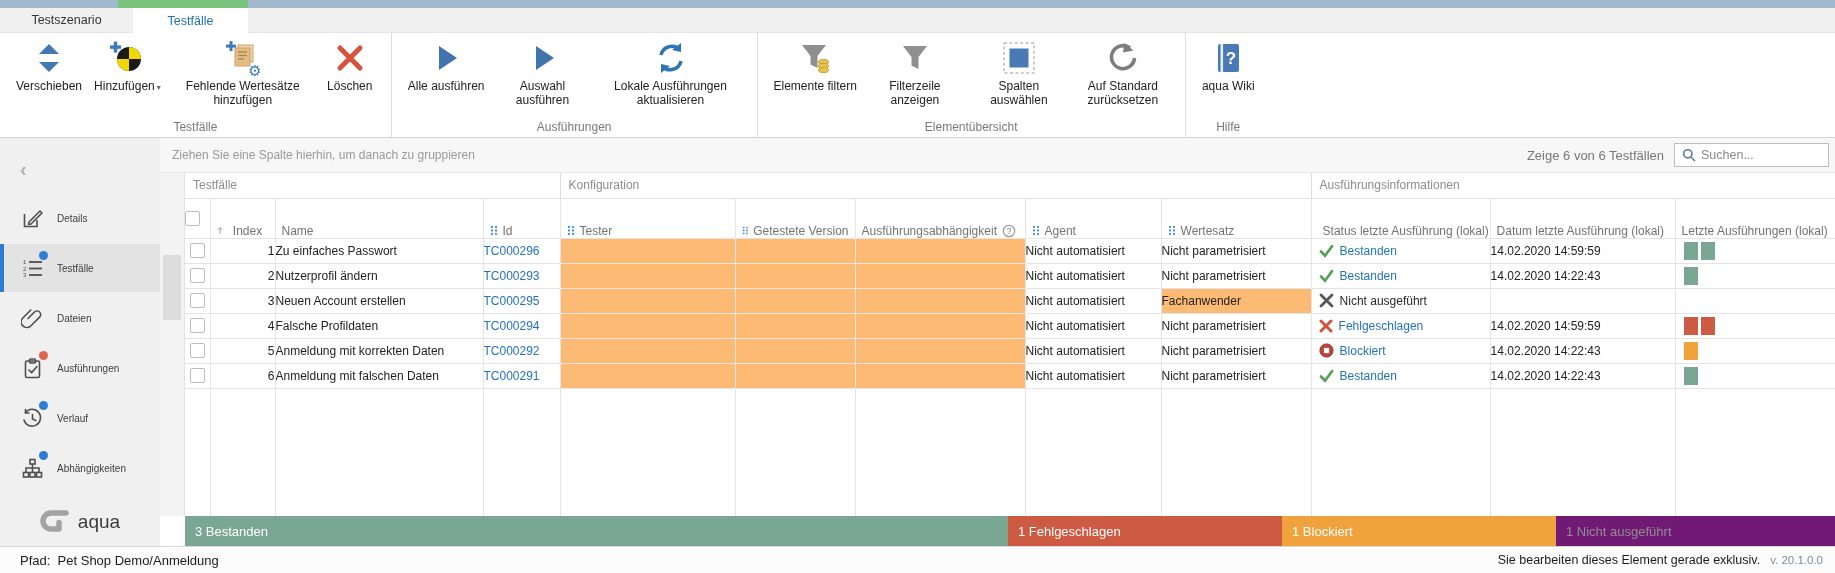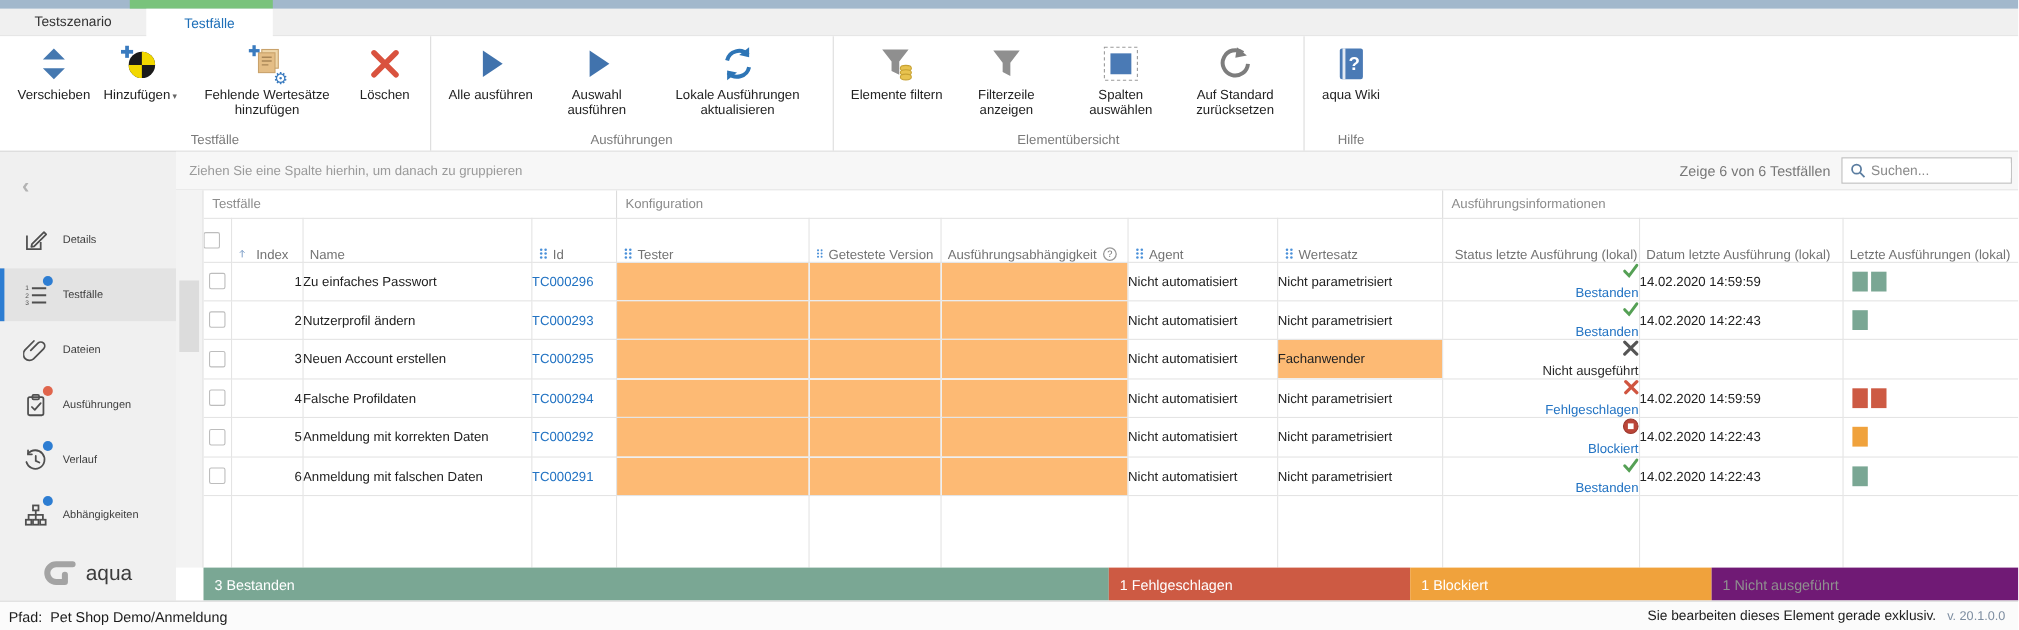--- a/index.html
+++ b/index.html
@@ -63,35 +63,35 @@
   table.grid td, table.grid th { border-right:1px solid #e4e4e4; border-bottom:1px solid #e4e4e4; font-size:12px; font-weight:normal; overflow:hidden; white-space:nowrap; padding:0; height:25px; vertical-align:middle; }
   tr.cgroup-row td { color:#8c8c8c; text-align:left; padding-left:8px; border-right:1px solid #dcdcdc; }
   tr.header-row th { color:#737373; text-align:left; background:#fff; }
   .hdr-inner { display:flex; align-items:center; padding:0 6px; gap:5px;margin-top:25px; }
   .hdr-inner .spacer { flex:1; }
   td.c-index { text-align:right; padding-right:9px; color:#222; }
   td.c-name, td.c-text { padding-left:8px; color:#222; }
   td.c-id { padding-left:8px; }
   a.tc-link { color:#2273c3; text-decoration:none; }
   td.yellow { background:#fdba74; }
-  .status-cell { display:flex; align-items:flex-end; gap:6px; padding-left:7px;flex-direction:column; }
+  .status-cell { display:flex; align-items:center; gap:6px; padding-left:7px; }
   .status-link { color:#2273c3; }
   .status-plain { color:#2b2b2b; }
   .hist-cell { display:flex; align-items:center; gap:3px; padding-left:8px; }
   .hist-sq { width:14px; height:18px; }
   td.cb-cell { text-align:center; }
   .cbx { display:inline-block; width:15px; height:15px; border:1px solid #bdbdbd; border-radius:2px; background:#fff; vertical-align:middle; }
 
   
   .summary-bar { position:absolute; left:25px; right:0; bottom:0; height:30px; display:flex; }
   .seg { display:flex; align-items:center; padding-left:10px; font-size:13px; white-space:nowrap; overflow:hidden; }
 
   
   .footer { position:absolute; left:0; top:546px; width:100%; height:27px; background:#fbfbfb; border-top:1px solid #d8d8d8; display:flex; align-items:center; }
-  .footer-path { margin-left:8px; font-size:13px; color:#1c1c1c; }
+  .footer-path { margin-left:20px; font-size:13px; color:#1c1c1c; }
   .footer-right { margin-left:auto; margin-right:12px; display:flex; align-items:baseline; gap:10px; }
   .footer-lock { font-size:12.5px; color:#1c1c1c; }
   .footer-version { font-size:11.5px; color:#7d8da0; }
 </style>
 </head>
 <body>
 
 <div class="screen">
 
   <div class="topstrip">

